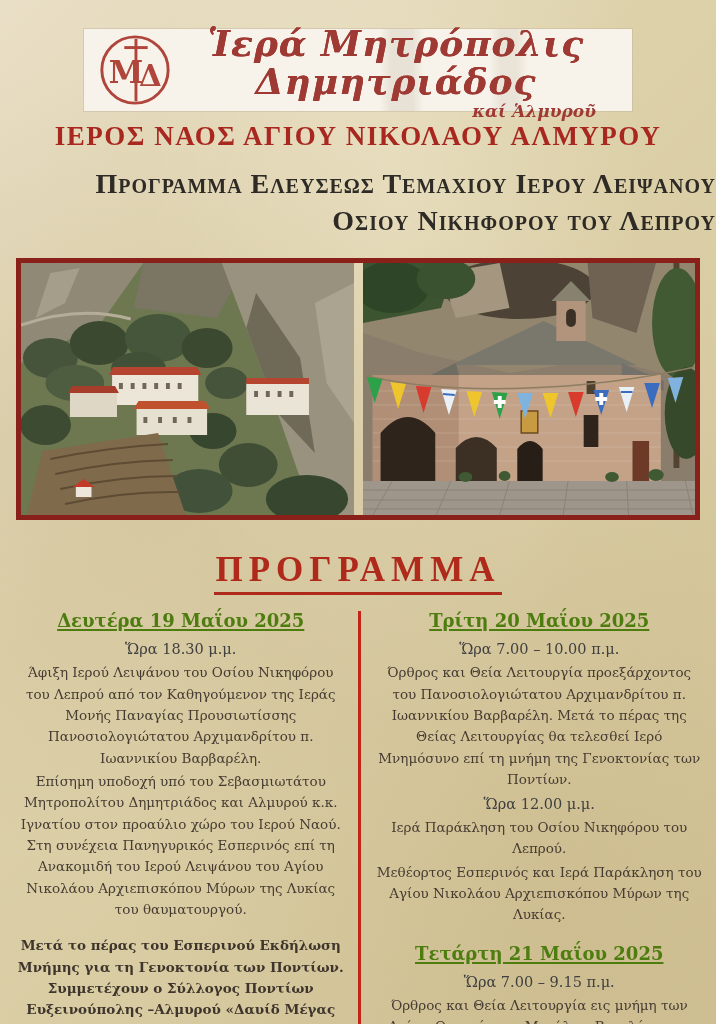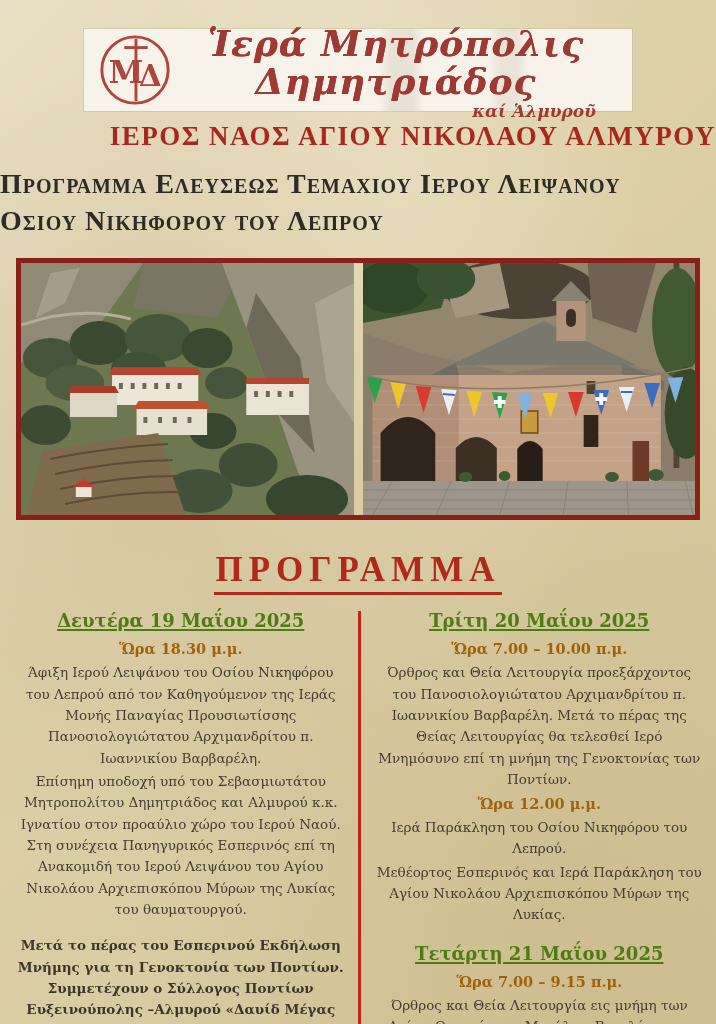--- a/index.html
+++ b/index.html
@@ -31,27 +31,27 @@
     text-shadow:0 0 .4px #9e3a33;
   }
   .metropolis-subtitle{
     text-align:right;color:#9e3a33;font-style:italic;font-weight:bold;
     font-size:17px;padding-right:22px;margin-top:0px;
   }
 
   
   .church-title{
     position:relative;top:29px;
-    margin:10px 0 0;text-align:right;
+    margin:10px 0 0;text-align:center;
     color:#a8281f;font-size:27px;font-weight:bold;letter-spacing:1.5px;
     font-family:"Liberation Serif",serif;
   }
   .event-title{
     position:relative;top:29px;
-    margin:14px 0 0;text-align:left;color:#2e2a25;
+    margin:14px 0 0;text-align:right;color:#2e2a25;
     font-variant:small-caps;font-weight:bold;font-size:28px;line-height:1.32;
     letter-spacing:1px;font-family:"Liberation Serif",serif;
   }
 
   
   .photos{
     position:relative;top:29px;
     margin:18px 16px 0;border:5px solid #8a201a;
     display:flex;gap:9px;height:252px;
   }
@@ -73,21 +73,21 @@
   .col{flex:1;text-align:center;color:#463c32;font-size:13.5px;line-height:1.58;}
   .col-left{padding:0 12px 0 8px;}
   .col-right{padding:0 4px 0 14px;}
   .divider{width:3px;background:#c22418;margin:4px 0 16px;flex:0 0 auto;}
   .date{
     color:#4d7c0f;font-weight:bold;font-size:18px;
     text-decoration:underline;text-decoration-thickness:1.5px;text-underline-offset:2px;
     margin-bottom:2px;
   }
   .date-mid{margin-top:14px;}
-  .time{font-weight:bold;color:#a16207;font-size:14.5px;margin:3px 0 1px;}
+  .time{font-weight:normal;color:#404040;font-size:14.5px;margin:3px 0 1px;}
   .entry{margin:0 0 2px;}
   .entry-bold{font-weight:bold;color:#3e352c;margin-top:15px;}
 </style>
 </head>
 <body>
 
 <div class="poster">
 
   <div class="banner">
     <svg class="logo" viewBox="0 0 80 80">

